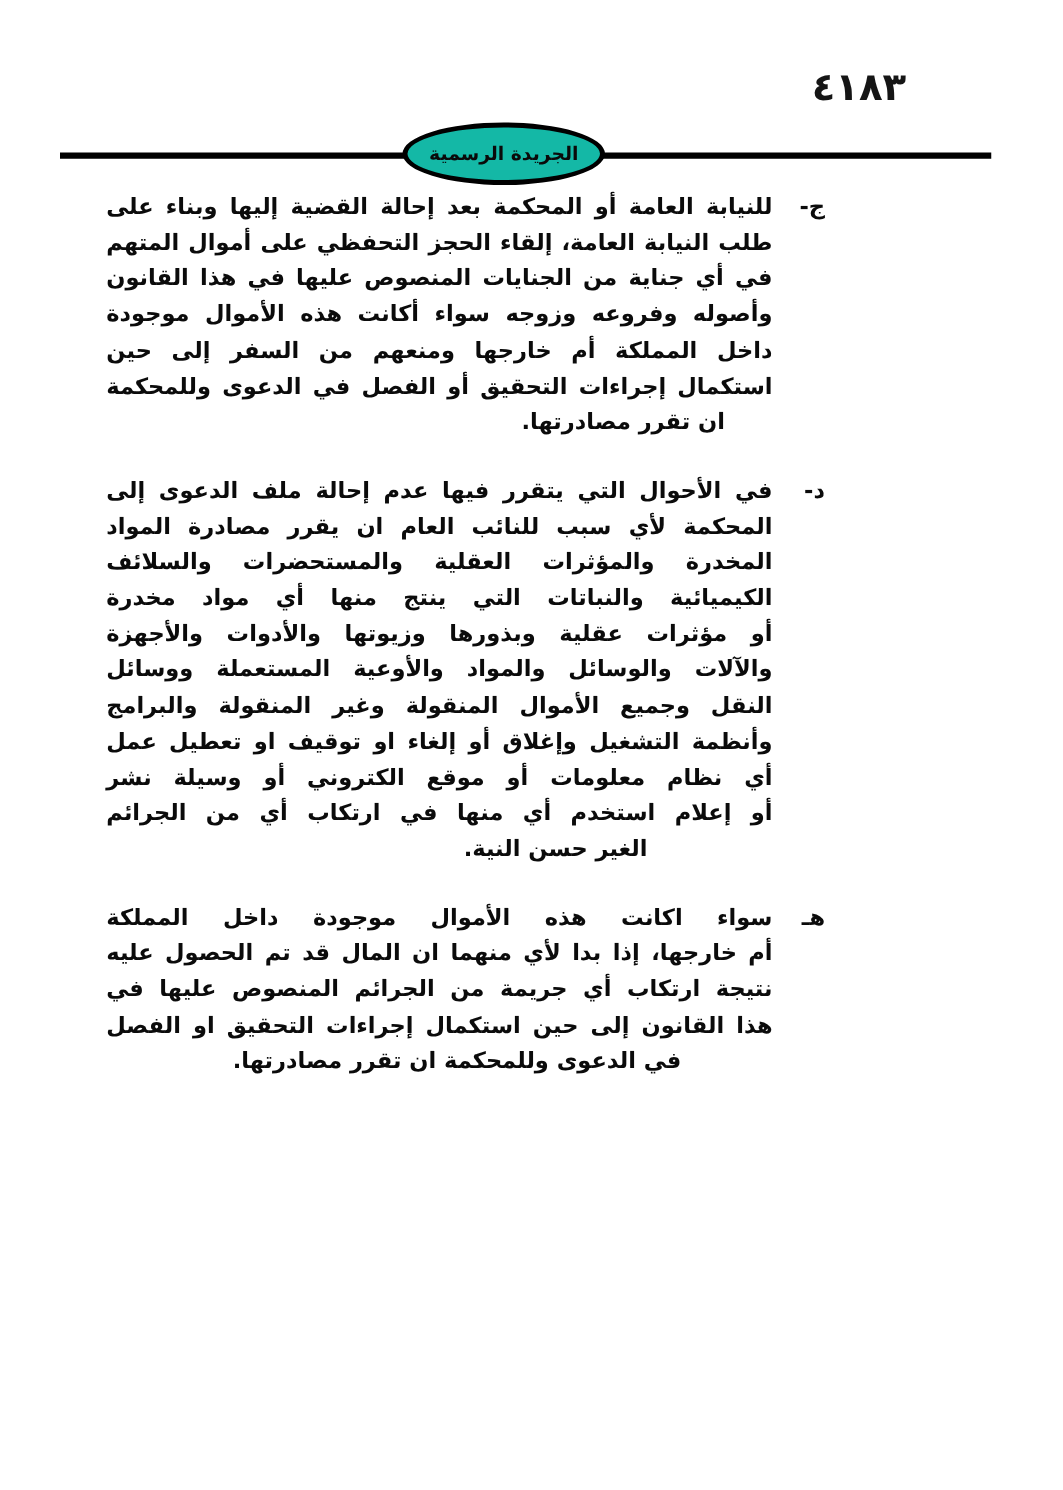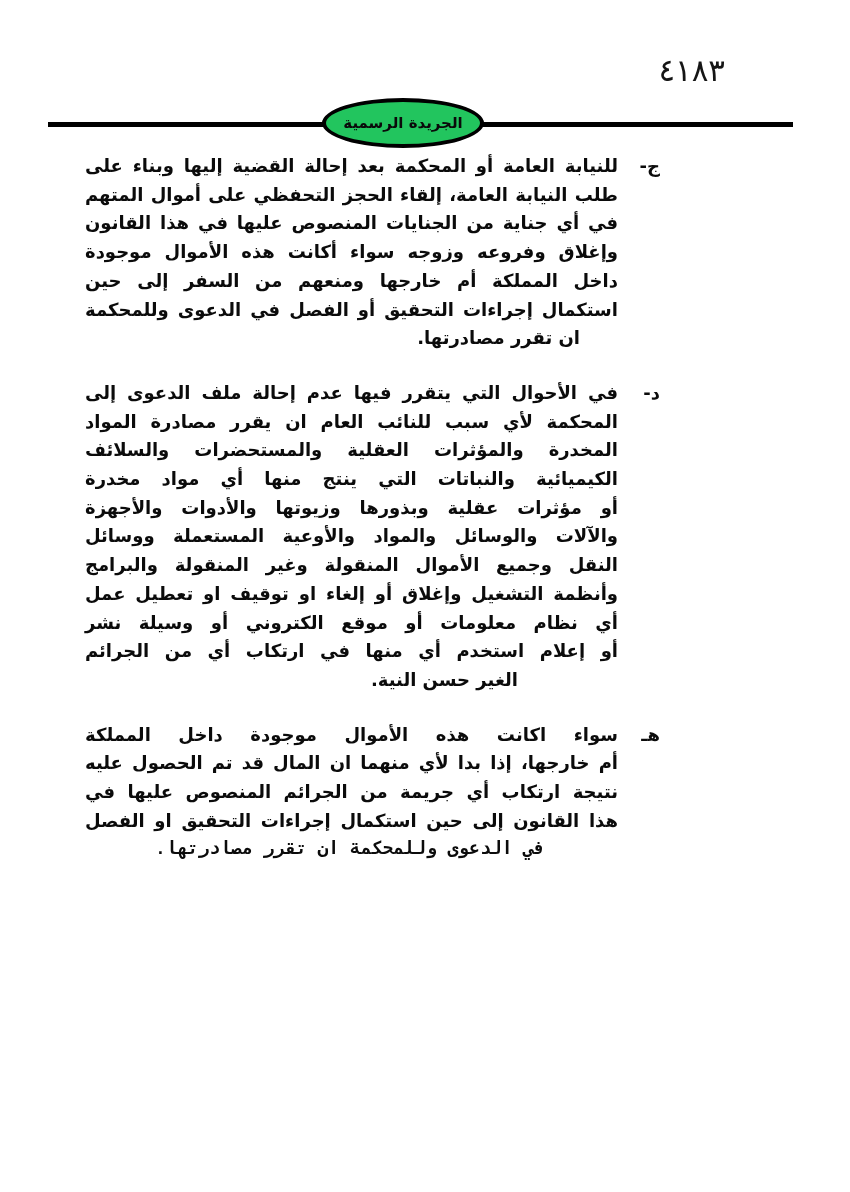--- a/index.html
+++ b/index.html
@@ -16,41 +16,41 @@
     font-family: "DejaVu Sans", sans-serif;
     color: #0a0a0a;
   }
   
   .page-number {
     position: absolute;
     top: 52px;
     right: 125px;
     direction: rtl;
     font-size: 31px;
-    font-weight: normal;
+    font-weight: bold;
     color: #151515;
     letter-spacing: 2px;
   }
   
   .header-rule {
     position: absolute;
     top: 122px;
     left: 48px;
     width: 745px;
     height: 5px;
     background: #000000;
   }
   
   .header-badge {
     position: absolute;
     top: 98px;
     left: 322px;
     width: 154px;
     height: 42px;
-    background: #22c55e;
+    background: #14b8a6;
     border: 4px solid #000000;
     border-radius: 50%;
     display: flex;
     align-items: center;
     justify-content: center;
     z-index: 2;
   }
   .header-badge span {
     direction: rtl;
     font-size: 15px;
@@ -102,21 +102,21 @@
   <div class="header-badge">
     <span>الجريدة الرسمية</span>
   </div>
 
   <div class="content" id="content">
       <div class="para">
         <span class="marker">ج-</span>
         <div class="line">للنيابة العامة أو المحكمة بعد إحالة القضية إليها وبناء على</div>
         <div class="line">طلب النيابة العامة، إلقاء الحجز التحفظي على أموال المتهم</div>
         <div class="line">في أي جناية من الجنايات المنصوص عليها في هذا القانون</div>
-        <div class="line">وإغلاق وفروعه وزوجه سواء أكانت هذه الأموال موجودة</div>
+        <div class="line">وأصوله وفروعه وزوجه سواء أكانت هذه الأموال موجودة</div>
         <div class="line">داخل المملكة أم خارجها ومنعهم من السفر إلى حين</div>
         <div class="line">استكمال إجراءات التحقيق أو الفصل في الدعوى وللمحكمة</div>
         <div class="line last" style="padding-right: 38px;">ان تقرر مصادرتها.</div>
       </div>
       <div class="para">
         <span class="marker">د-</span>
         <div class="line">في الأحوال التي يتقرر فيها عدم إحالة ملف الدعوى إلى</div>
         <div class="line">المحكمة لأي سبب للنائب العام ان يقرر مصادرة المواد</div>
         <div class="line">المخدرة والمؤثرات العقلية والمستحضرات والسلائف</div>
         <div class="line">الكيميائية والنباتات التي ينتج منها أي مواد مخدرة</div>
@@ -127,17 +127,17 @@
         <div class="line">أي نظام معلومات أو موقع الكتروني أو وسيلة نشر</div>
         <div class="line">أو إعلام استخدم أي منها في ارتكاب أي من الجرائم</div>
         <div class="line last" style="padding-right: 100px;">الغير حسن النية.</div>
       </div>
       <div class="para">
         <span class="marker">هـ</span>
         <div class="line">سواء اكانت هذه الأموال موجودة داخل المملكة</div>
         <div class="line">أم خارجها، إذا بدا لأي منهما ان المال قد تم الحصول عليه</div>
         <div class="line">نتيجة ارتكاب أي جريمة من الجرائم المنصوص عليها في</div>
         <div class="line">هذا القانون إلى حين استكمال إجراءات التحقيق او الفصل</div>
-        <div class="line last" style="padding-right: 73px; font-family: Liberation Mono, monospace;">في الدعوى وللمحكمة ان تقرر مصادرتها.</div>
+        <div class="line last" style="padding-right: 73px;">في الدعوى وللمحكمة ان تقرر مصادرتها.</div>
       </div>
     </div>
 
 </div>
 
 </body></html>

